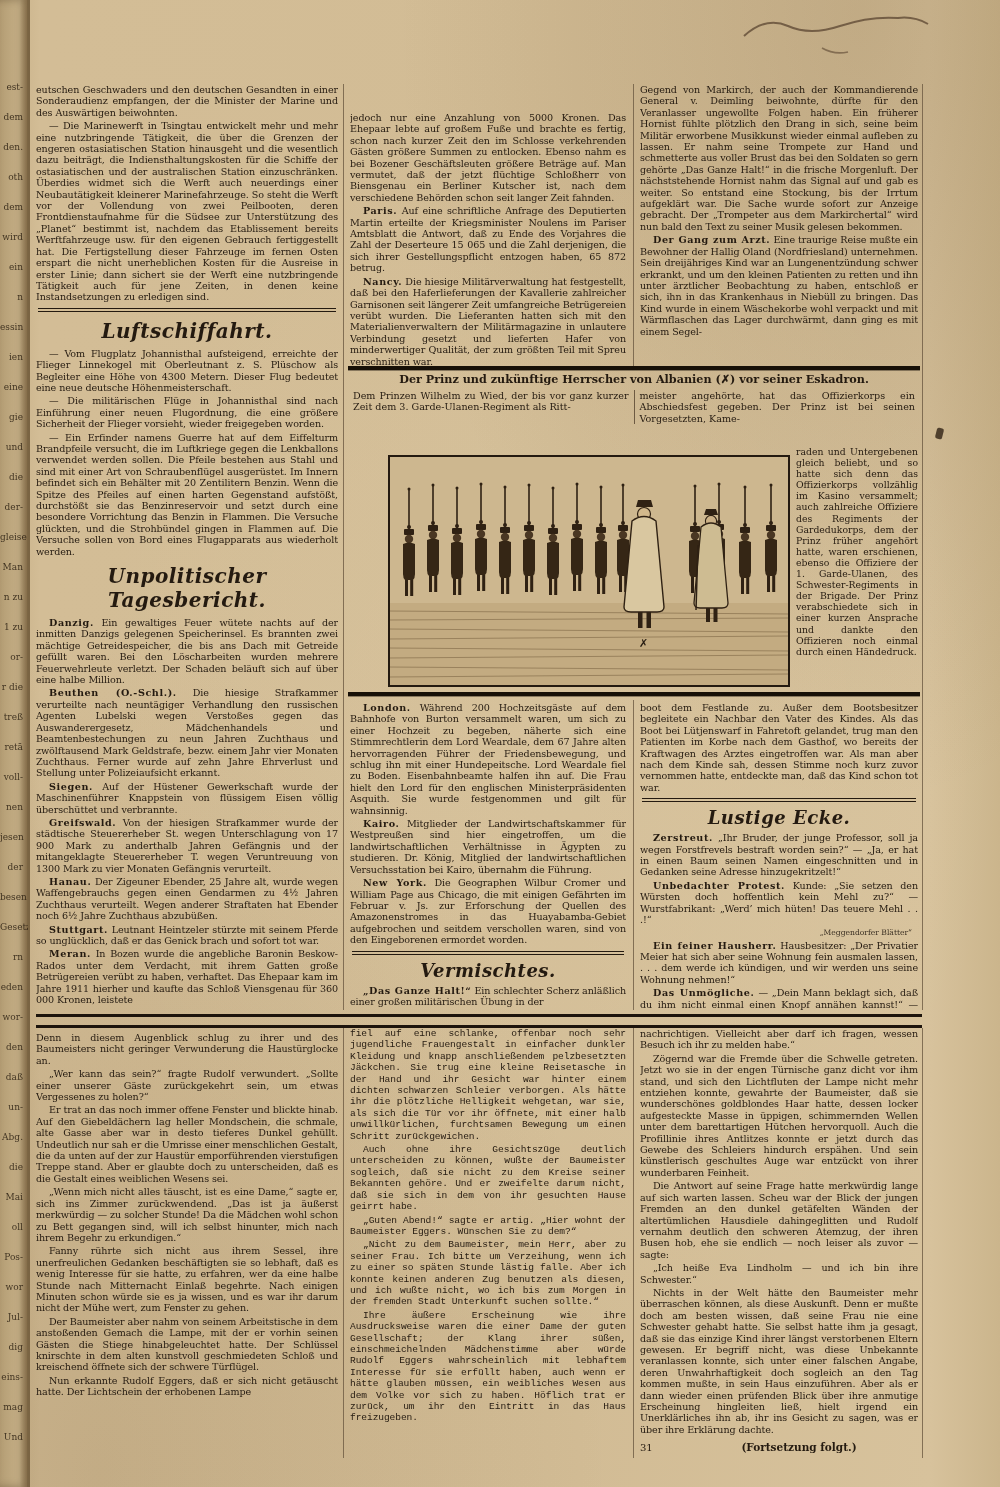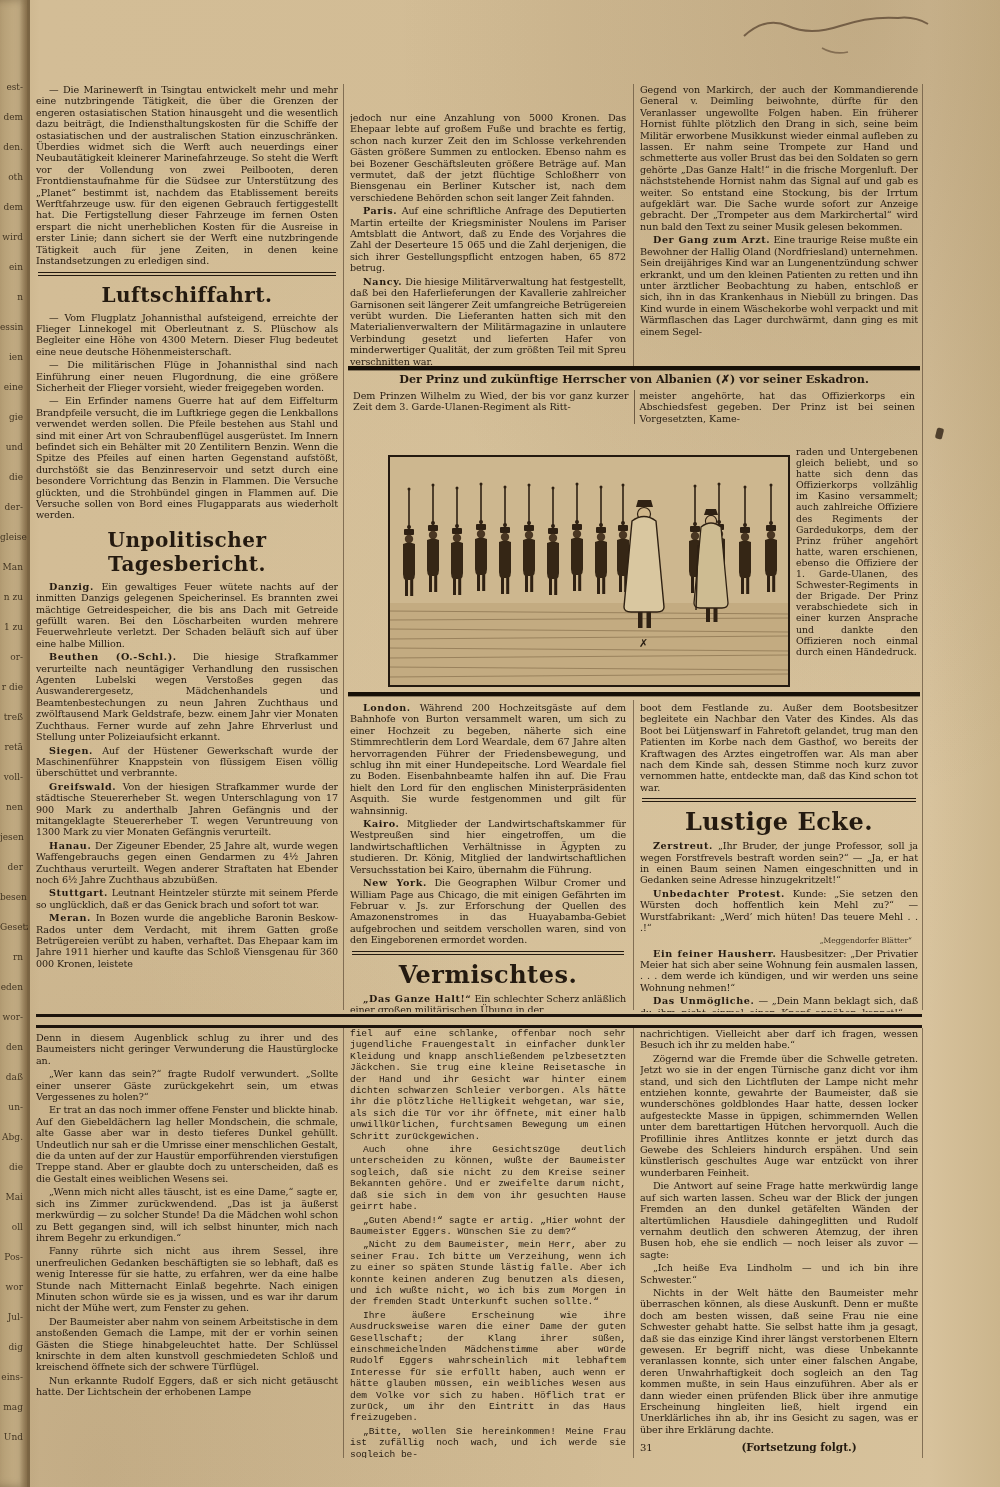--- a/index.html
+++ b/index.html
@@ -15,22 +15,22 @@
     border-right:2px solid #7a6443;box-shadow:inset -6px 0 8px rgba(60,42,20,.35);overflow:hidden;}
   .frags{padding-top:82px;text-align:right;}
   .frag{display:block;height:30px;font-size:9px;color:#2c2012;opacity:.85;padding-right:5px;
     overflow:hidden;white-space:nowrap;}
   .col{position:absolute;overflow:hidden;}
   .bodytext p{margin:0 0 2px 0;text-align:justify;text-indent:13px;
     font-size:9.6px;line-height:11.4px;letter-spacing:-.1px;}
   .bodytext p.noind{text-indent:0;}
   .lead{font-weight:bold;letter-spacing:.6px;}
   .sec-title{text-align:center;font-weight:bold;font-size:20px;margin:7px 0 5px 0;
-    letter-spacing:.5px;}
-  .sec-title.small{font-size:24px;margin:5px 0 4px 0;}
+    letter-spacing:.5px;font-style:italic;}
+  .sec-title.small{font-size:18px;margin:5px 0 4px 0;}
   .drule{height:2px;border-top:1.4px solid #241a10;border-bottom:1.4px solid #241a10;margin:5px 2px;}
   .vrule{position:absolute;width:1px;background:#6d5a42;opacity:.8;}
   .hrule-heavy{position:absolute;height:4px;background:#171007;box-shadow:0 1px 0 rgba(23,16,7,.4);}
   .bigrule{position:absolute;height:8px;border-top:3px solid #1d140c;border-bottom:3px solid #1d140c;}
   .feature{position:absolute;left:348px;top:372px;width:572px;}
   .feat-headline{text-align:center;font-weight:bold;font-size:18.5px;line-height:22px;margin:2px 0 3px 0;}
   .feat-subtitle{text-align:center;font-size:11.2px;font-weight:bold;margin:0 0 4px 0;}
   .feat-introrow{display:flex;}
   .feat-cell{width:50%;font-size:9.6px;line-height:11.4px;text-align:justify;padding:0 5px;}
   .feat-cell + .feat-cell{border-left:1px solid #6d5a42;}
@@ -109,20 +109,21 @@
 
   <div class="vrule" style="left:343px;top:84px;height:926px;"></div>
   <div class="vrule" style="left:343px;top:1028px;height:430px;"></div>
   <div class="vrule" style="left:633px;top:84px;height:282px;"></div>
   <div class="vrule" style="left:633px;top:700px;height:310px;"></div>
   <div class="vrule" style="left:633px;top:1028px;height:430px;"></div>
   <div class="vrule" style="left:922px;top:84px;height:926px;"></div>
   <div class="vrule" style="left:922px;top:1028px;height:430px;"></div>
 
   <div class="col bodytext" style="left:36px;top:84px;width:302px;height:928px;">
+    <p class="noind">eutschen Geschwaders und den deutschen Gesandten in einer Sonderaudienz empfangen, der die Minister der Marine und des Auswärtigen beiwohnten.</p>
     <p>— Die Marinewerft in Tsingtau entwickelt mehr und mehr eine nutzbringende Tätigkeit, die über die Grenzen der engeren ostasiatischen Station hinausgeht und die wesentlich dazu beiträgt, die Indiensthaltungskosten für die Schiffe der ostasiatischen und der australischen Station einzuschränken. Überdies widmet sich die Werft auch neuerdings einer Neubautätigkeit kleinerer Marinefahrzeuge. So steht die Werft vor der Vollendung von zwei Peilbooten, deren Frontdienstaufnahme für die Südsee zur Unterstützung des „Planet“ bestimmt ist, nachdem das Etablissement bereits Werftfahrzeuge usw. für den eigenen Gebrauch fertiggestellt hat. Die Fertigstellung dieser Fahrzeuge im fernen Osten erspart die nicht unerheblichen Kosten für die Ausreise in erster Linie; dann sichert sie der Werft eine nutzbringende Tätigkeit auch für jene Zeiten, in denen keine Instandsetzungen zu erledigen sind.</p>
     <div class="drule"></div>
     <div class="sec-title">Luftschiffahrt.</div>
     <p>— Vom Flugplatz Johannisthal aufsteigend, erreichte der Flieger Linnekogel mit Oberleutnant z. S. Plüschow als Begleiter eine Höhe von 4300 Metern. Dieser Flug bedeutet eine neue deutsche Höhenmeisterschaft.</p>
     <p>— Die militärischen Flüge in Johannisthal sind nach Einführung einer neuen Flugordnung, die eine größere Sicherheit der Flieger vorsieht, wieder freigegeben worden.</p>
     <p>— Ein Erfinder namens Guerre hat auf dem Eiffelturm Brandpfeile versucht, die im Luftkriege gegen die Lenkballons verwendet werden sollen. Die Pfeile bestehen aus Stahl und sind mit einer Art von Schraubenflügel ausgerüstet. Im Innern befindet sich ein Behälter mit 20 Zentilitern Benzin. Wenn die Spitze des Pfeiles auf einen harten Gegenstand aufstößt, durchstößt sie das Benzinreservoir und setzt durch eine besondere Vorrichtung das Benzin in Flammen. Die Versuche glückten, und die Strohbündel gingen in Flammen auf. Die Versuche sollen von Bord eines Flugapparats aus wiederholt werden.</p>
     <div class="sec-title">Unpolitischer Tagesbericht.</div>
     <p><span class="lead">Danzig.</span> <span>Ein gewaltiges Feuer wütete nachts auf der inmitten Danzigs gelegenen Speicherinsel. Es brannten zwei mächtige Getreidespeicher, die bis ans Dach mit Getreide gefüllt waren. Bei den Löscharbeiten wurden mehrere Feuerwehrleute verletzt. Der Schaden beläuft sich auf über eine halbe Million.</span></p>
     <p><span class="lead">Beuthen (O.-Schl.).</span> <span>Die hiesige Strafkammer verurteilte nach neuntägiger Verhandlung den russischen Agenten Lubelski wegen Verstoßes gegen das Auswanderergesetz, Mädchenhandels und Beamtenbestechungen zu neun Jahren Zuchthaus und zwölftausend Mark Geldstrafe, bezw. einem Jahr vier Monaten Zuchthaus. Ferner wurde auf zehn Jahre Ehrverlust und Stellung unter Polizeiaufsicht erkannt.</span></p>
     <p><span class="lead">Siegen.</span> <span>Auf der Hüstener Gewerkschaft wurde der Maschinenführer Knappstein von flüssigem Eisen völlig überschüttet und verbrannte.</span></p>
@@ -247,21 +248,20 @@
     <p>Fanny rührte sich nicht aus ihrem Sessel, ihre unerfreulichen Gedanken beschäftigten sie so lebhaft, daß es wenig Interesse für sie hatte, zu erfahren, wer da eine halbe Stunde nach Mitternacht Einlaß begehrte. Nach einigen Minuten schon würde sie es ja wissen, und es war ihr darum nicht der Mühe wert, zum Fenster zu gehen.</p>
     <p>Der Baumeister aber nahm von seinem Arbeitstische in dem anstoßenden Gemach die Lampe, mit der er vorhin seinen Gästen die Stiege hinabgeleuchtet hatte. Der Schlüssel knirschte in dem alten kunstvoll geschmiedeten Schloß und kreischend öffnete sich der schwere Türflügel.</p>
     <p>Nun erkannte Rudolf Eggers, daß er sich nicht getäuscht hatte. Der Lichtschein der erhobenen Lampe</p>
   </div>
   <div class="col bodytext" style="left:350px;top:1028px;width:276px;height:430px;font-family:Liberation Mono, monospace;">
     <p class="noind">fiel auf eine schlanke, offenbar noch sehr jugendliche Frauengestalt in einfacher dunkler Kleidung und knapp anschließendem pelzbesetzten Jäckchen. Sie trug eine kleine Reisetasche in der Hand und ihr Gesicht war hinter einem dichten schwarzen Schleier verborgen. Als hätte ihr die plötzliche Helligkeit wehgetan, war sie, als sich die Tür vor ihr öffnete, mit einer halb unwillkürlichen, furchtsamen Bewegung um einen Schritt zurückgewichen.</p>
     <p>Auch ohne ihre Gesichtszüge deutlich unterscheiden zu können, wußte der Baumeister sogleich, daß sie nicht zu dem Kreise seiner Bekannten gehöre. Und er zweifelte darum nicht, daß sie sich in dem von ihr gesuchten Hause geirrt habe.</p>
     <p>„Guten Abend!“ sagte er artig. „Hier wohnt der Baumeister Eggers. Wünschen Sie zu dem?“</p>
     <p>„Nicht zu dem Baumeister, mein Herr, aber zu seiner Frau. Ich bitte um Verzeihung, wenn ich zu einer so späten Stunde lästig falle. Aber ich konnte keinen anderen Zug benutzen als diesen, und ich wußte nicht, wo ich bis zum Morgen in der fremden Stadt Unterkunft suchen sollte.“</p>
     <p>Ihre äußere Erscheinung wie ihre Ausdrucksweise waren die einer Dame der guten Gesellschaft; der Klang ihrer süßen, einschmeichelnden Mädchenstimme aber würde Rudolf Eggers wahrscheinlich mit lebhaftem Interesse für sie erfüllt haben, auch wenn er hätte glauben müssen, ein weibliches Wesen aus dem Volke vor sich zu haben. Höflich trat er zurück, um ihr den Eintritt in das Haus freizugeben.</p>
-    <p>„Bitte, wollen Sie hereinkommen! Meine Frau ist zufällig noch wach, und ich werde sie sogleich be-</p>
   </div>
   <div class="col bodytext" style="left:640px;top:1028px;width:278px;height:430px;">
     <p class="noind">nachrichtigen. Vielleicht aber darf ich fragen, wessen Besuch ich ihr zu melden habe.“</p>
     <p>Zögernd war die Fremde über die Schwelle getreten. Jetzt wo sie in der engen Türnische ganz dicht vor ihm stand, und sich den Lichtfluten der Lampe nicht mehr entziehen konnte, gewahrte der Baumeister, daß sie wunderschönes goldblondes Haar hatte, dessen locker aufgesteckte Masse in üppigen, schimmernden Wellen unter dem barettartigen Hütchen hervorquoll. Auch die Profillinie ihres Antlitzes konnte er jetzt durch das Gewebe des Schleiers hindurch erspähen. Und sein künstlerisch geschultes Auge war entzückt von ihrer wunderbaren Feinheit.</p>
     <p>Die Antwort auf seine Frage hatte merkwürdig lange auf sich warten lassen. Scheu war der Blick der jungen Fremden an den dunkel getäfelten Wänden der altertümlichen Hausdiele dahingeglitten und Rudolf vernahm deutlich den schweren Atemzug, der ihren Busen hob, ehe sie endlich — noch leiser als zuvor — sagte:</p>
     <p>„Ich heiße Eva Lindholm — und ich bin ihre Schwester.“</p>
     <p>Nichts in der Welt hätte den Baumeister mehr überraschen können, als diese Auskunft. Denn er mußte doch am besten wissen, daß seine Frau nie eine Schwester gehabt hatte. Sie selbst hatte ihm ja gesagt, daß sie das einzige Kind ihrer längst verstorbenen Eltern gewesen. Er begriff nicht, was diese Unbekannte veranlassen konnte, sich unter einer falschen Angabe, deren Unwahrhaftigkeit doch sogleich an den Tag kommen mußte, in sein Haus einzuführen. Aber als er dann wieder einen prüfenden Blick über ihre anmutige Erscheinung hingleiten ließ, hielt irgend ein Unerklärliches ihn ab, ihr ins Gesicht zu sagen, was er über ihre Erklärung dachte.</p>
     <div class="footrow">
       <span class="pagemark">31</span>
       <span class="fortsetzung">(Fortsetzung folgt.)</span>

